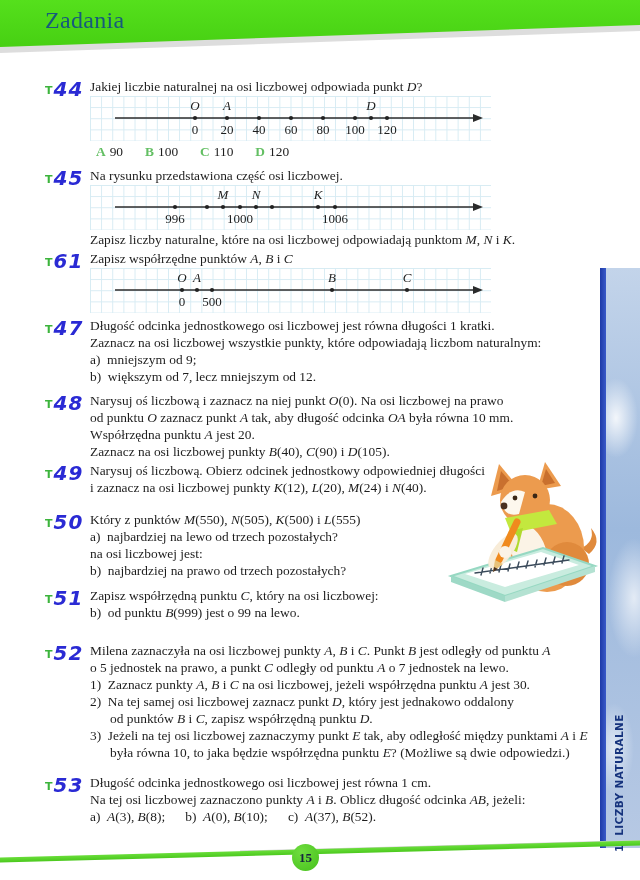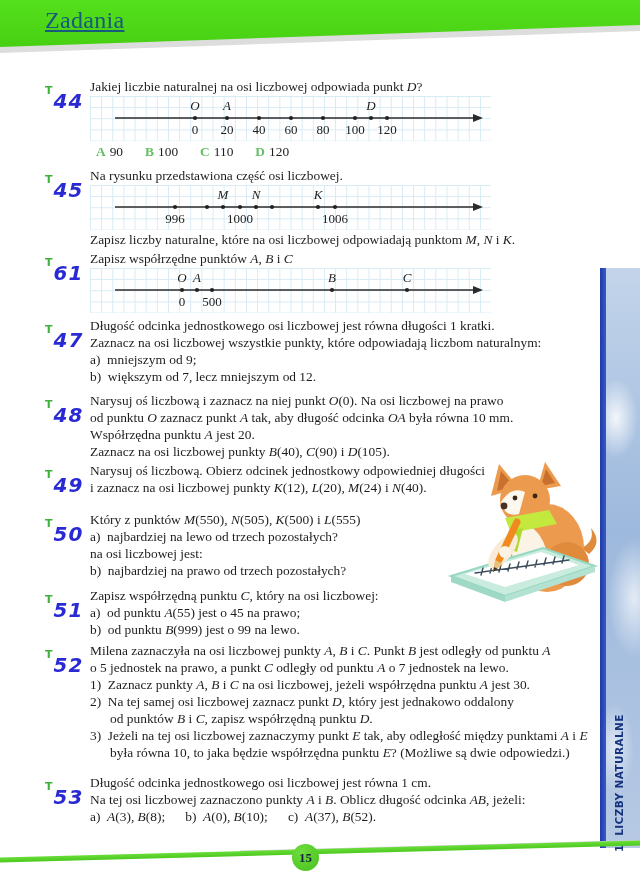--- a/index.html
+++ b/index.html
@@ -6,29 +6,29 @@
   body{width:640px;height:880px;position:relative;background:#ffffff;overflow:hidden;
        font-family:"Liberation Serif",serif;}
   
   .hdr-shadow{position:absolute;left:0;top:0;width:640px;height:60px;
     clip-path:polygon(0px 46px,640px 24px,640px 31px,0px 53px);
     background:#c7c7c7;opacity:.6;}
   .hdr-green{position:absolute;left:0;top:0;width:640px;height:50px;
     clip-path:polygon(0 0,640px 0,640px 25px,0 47px);
     background:linear-gradient(180deg,#55e01c,#46cf12);}
   .hdr-title{position:absolute;left:45px;top:7px;font-size:24px;font-weight:500;
-    color:#175a7c;letter-spacing:.3px;text-decoration:underline;}
+    color:#175a7c;letter-spacing:.3px;}
   
   #tasks{position:absolute;left:0;top:0;width:640px;height:880px;}
   .task{position:absolute;left:45px;width:560px;display:flex;align-items:flex-start;}
   .task-marker{width:45px;flex:0 0 45px;display:flex;align-items:flex-start;padding-top:1px;}
   .t-prefix{font-family:"DejaVu Sans",sans-serif;font-weight:bold;font-size:11px;
     color:#3cb43c;margin-top:5px;margin-right:1px;}
   .t-num{font-family:"DejaVu Sans",sans-serif;font-weight:bold;font-style:italic;
-    font-size:20px;line-height:1;color:#2a2ad4;letter-spacing:1px;margin-top:12px;}
+    font-size:20px;line-height:1;color:#2a2ad4;letter-spacing:1px;}
   .task-content{flex:1;font-size:13.4px;line-height:17px;color:#1d1d1d;white-space:pre-wrap;}
   .task-content i{font-style:italic;}
   
   .figure{position:relative;width:401px;height:45px;margin:1px 0 1px 0;
     background-image:linear-gradient(#d6ebf3 1px,transparent 1px),
                      linear-gradient(90deg,#d6ebf3 1px,transparent 1px);
     background-size:11.15px 11.15px;background-position:0 0;}
   .figure svg{position:absolute;left:0;top:0;}
   
   .answers{display:flex;gap:22px;margin-top:2px;padding-left:6px;font-size:13.4px;}
@@ -171,21 +171,21 @@
         <span class="t-prefix">T</span>
         <span class="t-num">50</span>
       </div>
       <div class="task-content"><div>Który z punktów <i>M</i>(550), <i>N</i>(505), <i>K</i>(500) i <i>L</i>(555)</div><div>a)  najbardziej na lewo od trzech pozostałych?</div><div>na osi liczbowej jest:</div><div>b)  najbardziej na prawo od trzech pozostałych?</div></div>
     </div>
     <div class="task" style="top: 587px;">
       <div class="task-marker">
         <span class="t-prefix">T</span>
         <span class="t-num">51</span>
       </div>
-      <div class="task-content"><div>Zapisz współrzędną punktu <i>C</i>, który na osi liczbowej:</div><div>a)  od punktu <i>A</i>(55) jest o 45 na prawo;</div><div>b)  od punktu <i>B</i>(999) jest o 99 na lewo.</div></div>
+      <div class="task-content"><div>Zapisz współrzędną punktu <i>C</i>, który na osi liczbowej:</div><div>b)  od punktu <i>B</i>(999) jest o 99 na lewo.</div></div>
     </div>
     <div class="task" style="top: 642px;">
       <div class="task-marker">
         <span class="t-prefix">T</span>
         <span class="t-num">52</span>
       </div>
       <div class="task-content"><div>Milena zaznaczyła na osi liczbowej punkty <i>A</i>, <i>B</i> i <i>C</i>. Punkt <i>B</i> jest odległy od punktu <i>A</i></div><div>o 5 jednostek na prawo, a punkt <i>C</i> odległy od punktu <i>A</i> o 7 jednostek na lewo.</div><div>1)  Zaznacz punkty <i>A</i>, <i>B</i> i <i>C</i> na osi liczbowej, jeżeli współrzędna punktu <i>A</i> jest 30.</div><div>2)  Na tej samej osi liczbowej zaznacz punkt <i>D</i>, który jest jednakowo oddalony</div><div>      od punktów <i>B</i> i <i>C</i>, zapisz współrzędną punktu <i>D</i>.</div><div>3)  Jeżeli na tej osi liczbowej zaznaczymy punkt <i>E</i> tak, aby odległość między punktami <i>A</i> i <i>E</i></div><div>      była równa 10, to jaka będzie współrzędna punktu <i>E</i>? (Możliwe są dwie odpowiedzi.)</div></div>
     </div>
     <div class="task" style="top: 774px;">
       <div class="task-marker">

